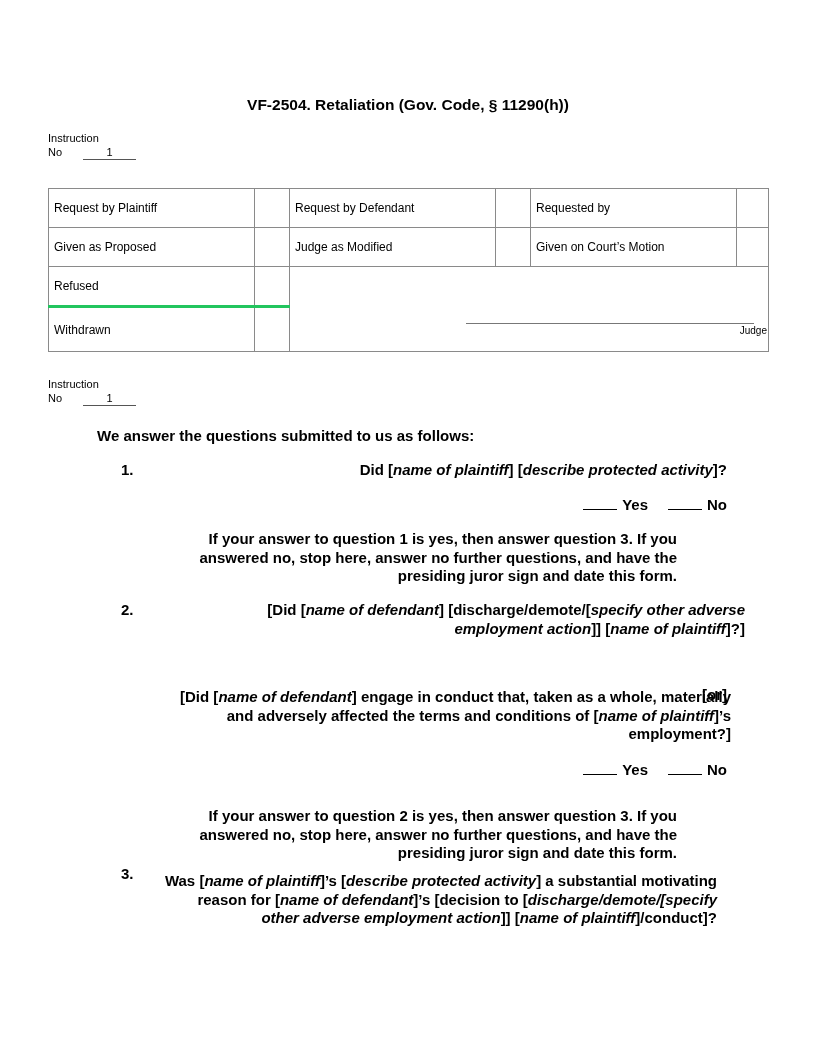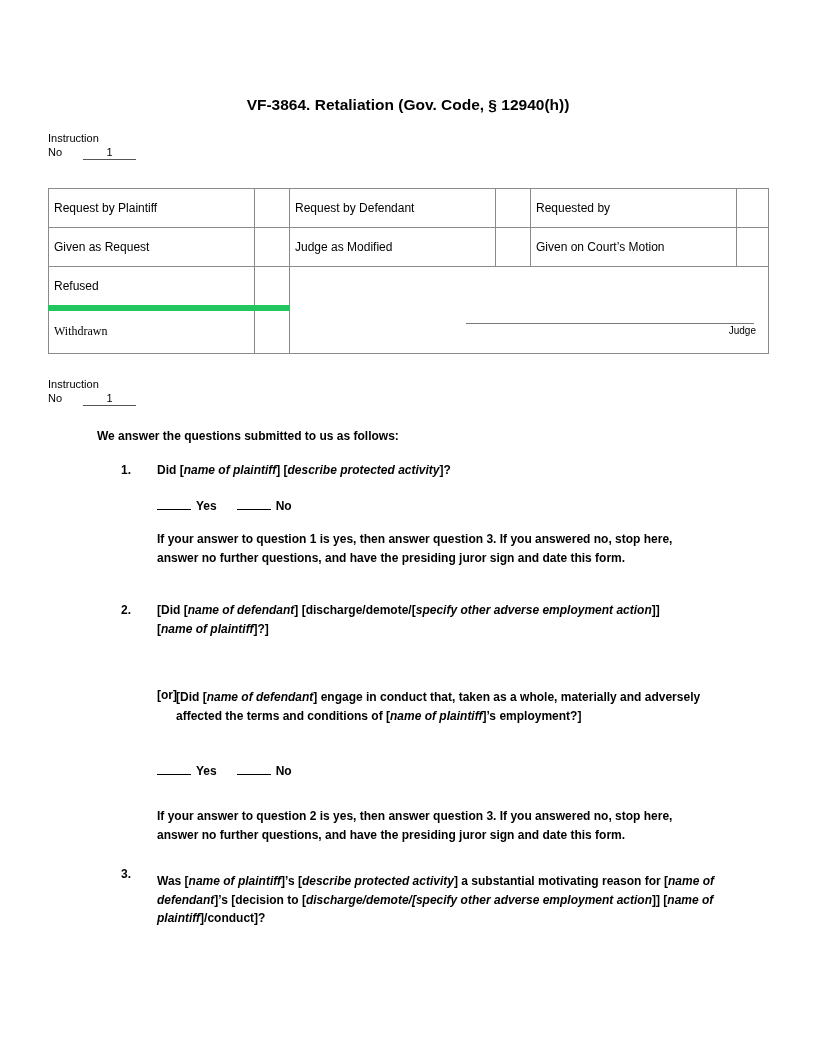--- a/index.html
+++ b/index.html
@@ -8,91 +8,91 @@
   .title { left:0; width:816px; top:96px; text-align:center; font-weight:bold; font-size:15.5px; }
   .instr { font-size:11px; line-height:14px; }
   .instr .no-line { display:inline-block; width:53px; border-bottom:1px solid #555; text-align:center; margin-left:21px; line-height:13px; }
   table.req { position:absolute; left:48px; top:188px; border-collapse:collapse; font-size:12px; }
   table.req td { border:1px solid #8a8a8a; padding:12px 5px; height:28px; vertical-align:middle; box-sizing:border-box; }
   table.req td.chk { width:35px; padding:0; }
   table.req td.lbl1 { width:206px; }
   table.req td.lbl2 { width:206px; }
   table.req td.lbl3 { width:206px; }
   table.req td.chk3 { width:32px; padding:0; }
-  table.req tr.r3 td.dark { border-bottom:6px solid #22c55e; }
+  table.req tr.r3 td.dark { border-bottom:3px solid #22c55e; }
   table.req td.judge-cell { position:relative; padding:0; }
   .judge-line { position:absolute; left:176px; right:14px; top:56px; border-top:1px solid #777; }
-  .judge-label { position:absolute; right:12px; top:58px; font-size:10px; }
-  .body-text { font-weight:bold; font-size:12px; line-height:18.5px; }
+  .judge-label { position:absolute; right:1px; top:58px; font-size:10px; }
+  .body-text { font-weight:bold; font-size:15px; line-height:18.5px; }
   .body-text i { font-weight:bold; font-style:italic; }
   .intro { left:97px; top:427px; }
   .qnum { left:121px; }
-  .qtxt { left:157px; width:570px; }
+  .qtxt { left:157px; width:570px;text-align:right; }
   .blank { display:inline-block; width:34px; border-bottom:1.5px solid #000; height:14px; vertical-align:baseline; margin-right:5px; }
   .yesno span.gap { display:inline-block; width:20px; }
 </style>
 </head>
 <body>
 
-<div class="abs title">VF-3864. Retaliation (Gov. Code, § 12940(h))</div>
+<div class="abs title">VF-2504. Retaliation (Gov. Code, § 11290(h))</div>
 
 <div class="abs instr" style="left:48px; top:131px;">
   <div>Instruction</div>
   <div><span>No</span><span class="no-line">1</span></div>
 </div>
 
 <table class="req">
   <tbody>
       <tr>
     <td class="lbl1">Request by Plaintiff</td>
     <td class="chk"></td>
     <td class="lbl2">Request by Defendant</td>
     <td class="chk"></td>
     <td class="lbl3">Requested by</td>
     <td class="chk3"></td>
   </tr>
   <tr>
-    <td class="lbl1">Given as Request</td>
+    <td class="lbl1">Given as Proposed</td>
     <td class="chk"></td>
     <td class="lbl2">Judge as Modified</td>
     <td class="chk"></td>
     <td class="lbl3">Given on Court’s Motion</td>
     <td class="chk3"></td>
   </tr>
   <tr class="r3">
     <td class="lbl1 dark">Refused</td>
     <td class="chk dark"></td>
     <td colspan="4" rowspan="2" class="judge-cell">
       <div class="judge-line"></div>
       <div class="judge-label">Judge</div>
     </td>
   </tr>
   <tr>
-    <td class="lbl1" style="height:45px;font-family:Liberation Serif, serif;">Withdrawn</td>
+    <td class="lbl1" style="height:45px;">Withdrawn</td>
     <td class="chk" style="height:45px;"></td>
   </tr>
 </tbody>
   </table>
 
 <div class="abs instr" style="left:48px; top:377px;">
   <div>Instruction</div>
   <div><span>No</span><span class="no-line">1</span></div>
 </div>
 
 <div class="abs body-text intro">We answer the questions submitted to us as follows:</div>
 
 <div class="abs body-text qnum" style="top:461px;">1.</div>
 <div class="abs body-text qtxt" style="top:461px;"><span>Did [</span><i>name of plaintiff</i><span>] [</span><i>describe protected activity</i><span>]?</span></div>
 <div class="abs body-text qtxt yesno" style="top:495px;">
   <span class="blank"></span><span>Yes</span><span class="gap"></span><span class="blank"></span><span>No</span>
 </div>
 <div class="abs body-text qtxt" style="top:530px; width:520px;">If your answer to question 1 is yes, then answer question 3. If you answered no, stop here, answer no further questions, and have the presiding juror sign and date this form.</div>
 
 <div class="abs body-text qnum" style="top:601px;">2.</div>
-<div class="abs body-text qtxt" style="top:601px; width:540px;"><span>[Did [</span><i>name of defendant</i><span>] [discharge/demote/[</span><i>specify other adverse employment action</i><span>]] [</span><i>name of plaintiff</i><span>]?]</span></div>
+<div class="abs body-text qtxt" style="top:601px; width:540px;margin-left:48px;"><span>[Did [</span><i>name of defendant</i><span>] [discharge/demote/[</span><i>specify other adverse employment action</i><span>]] [</span><i>name of plaintiff</i><span>]?]</span></div>
 <div class="abs body-text qtxt" style="top:654px;margin-top:32px;">[or]</div>
 <div class="abs body-text qtxt" style="top:688px; width:555px;margin-left:19px;"><span>[Did [</span><i>name of defendant</i><span>] engage in conduct that, taken as a whole, materially and adversely affected the terms and conditions of [</span><i>name of plaintiff</i><span>]’s employment?]</span></div>
 <div class="abs body-text qtxt yesno" style="top:760px;">
   <span class="blank"></span><span>Yes</span><span class="gap"></span><span class="blank"></span><span>No</span>
 </div>
 <div class="abs body-text qtxt" style="top:794px; width:520px;margin-top:13px;">If your answer to question 2 is yes, then answer question 3. If you answered no, stop here, answer no further questions, and have the presiding juror sign and date this form.</div>
 
 <div class="abs body-text qnum" style="top:865px;">3.</div>
 <div class="abs body-text qtxt" style="top:865px; width:560px;margin-top:7px;"><span>Was [</span><i>name of plaintiff</i><span>]’s [</span><i>describe protected activity</i><span>] a substantial motivating reason for [</span><i>name of defendant</i><span>]’s [decision to [</span><i>discharge/demote/[specify other adverse employment action</i><span>]] [</span><i>name of plaintiff</i><span>]/conduct]?</span></div>
 

